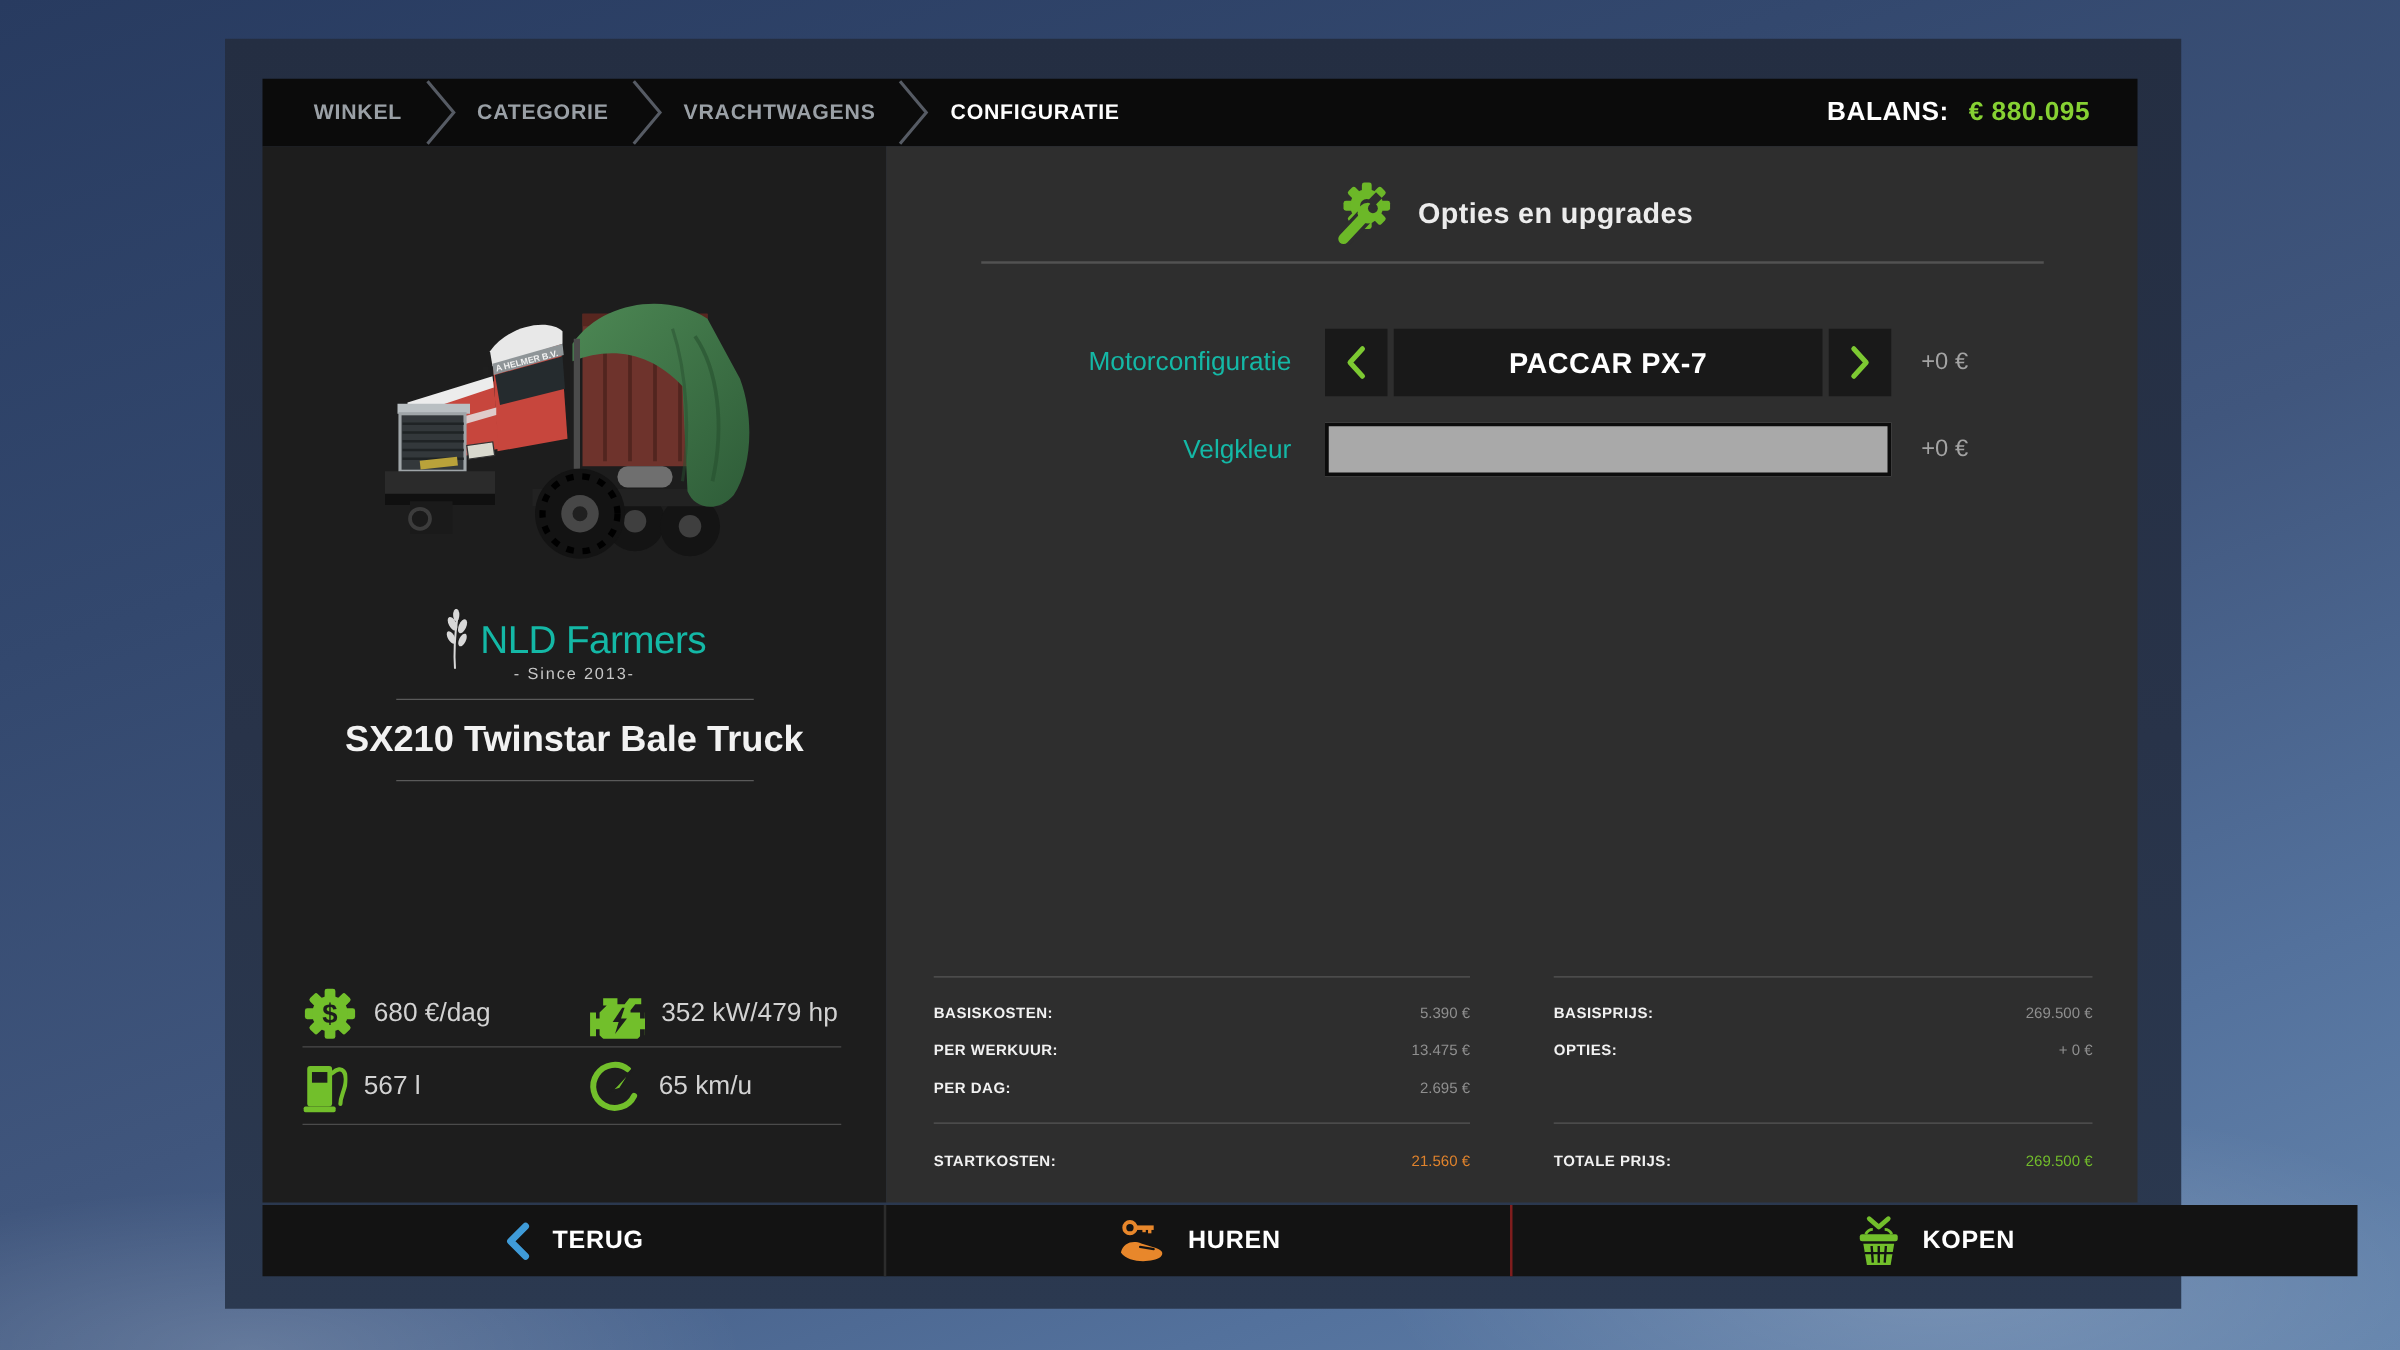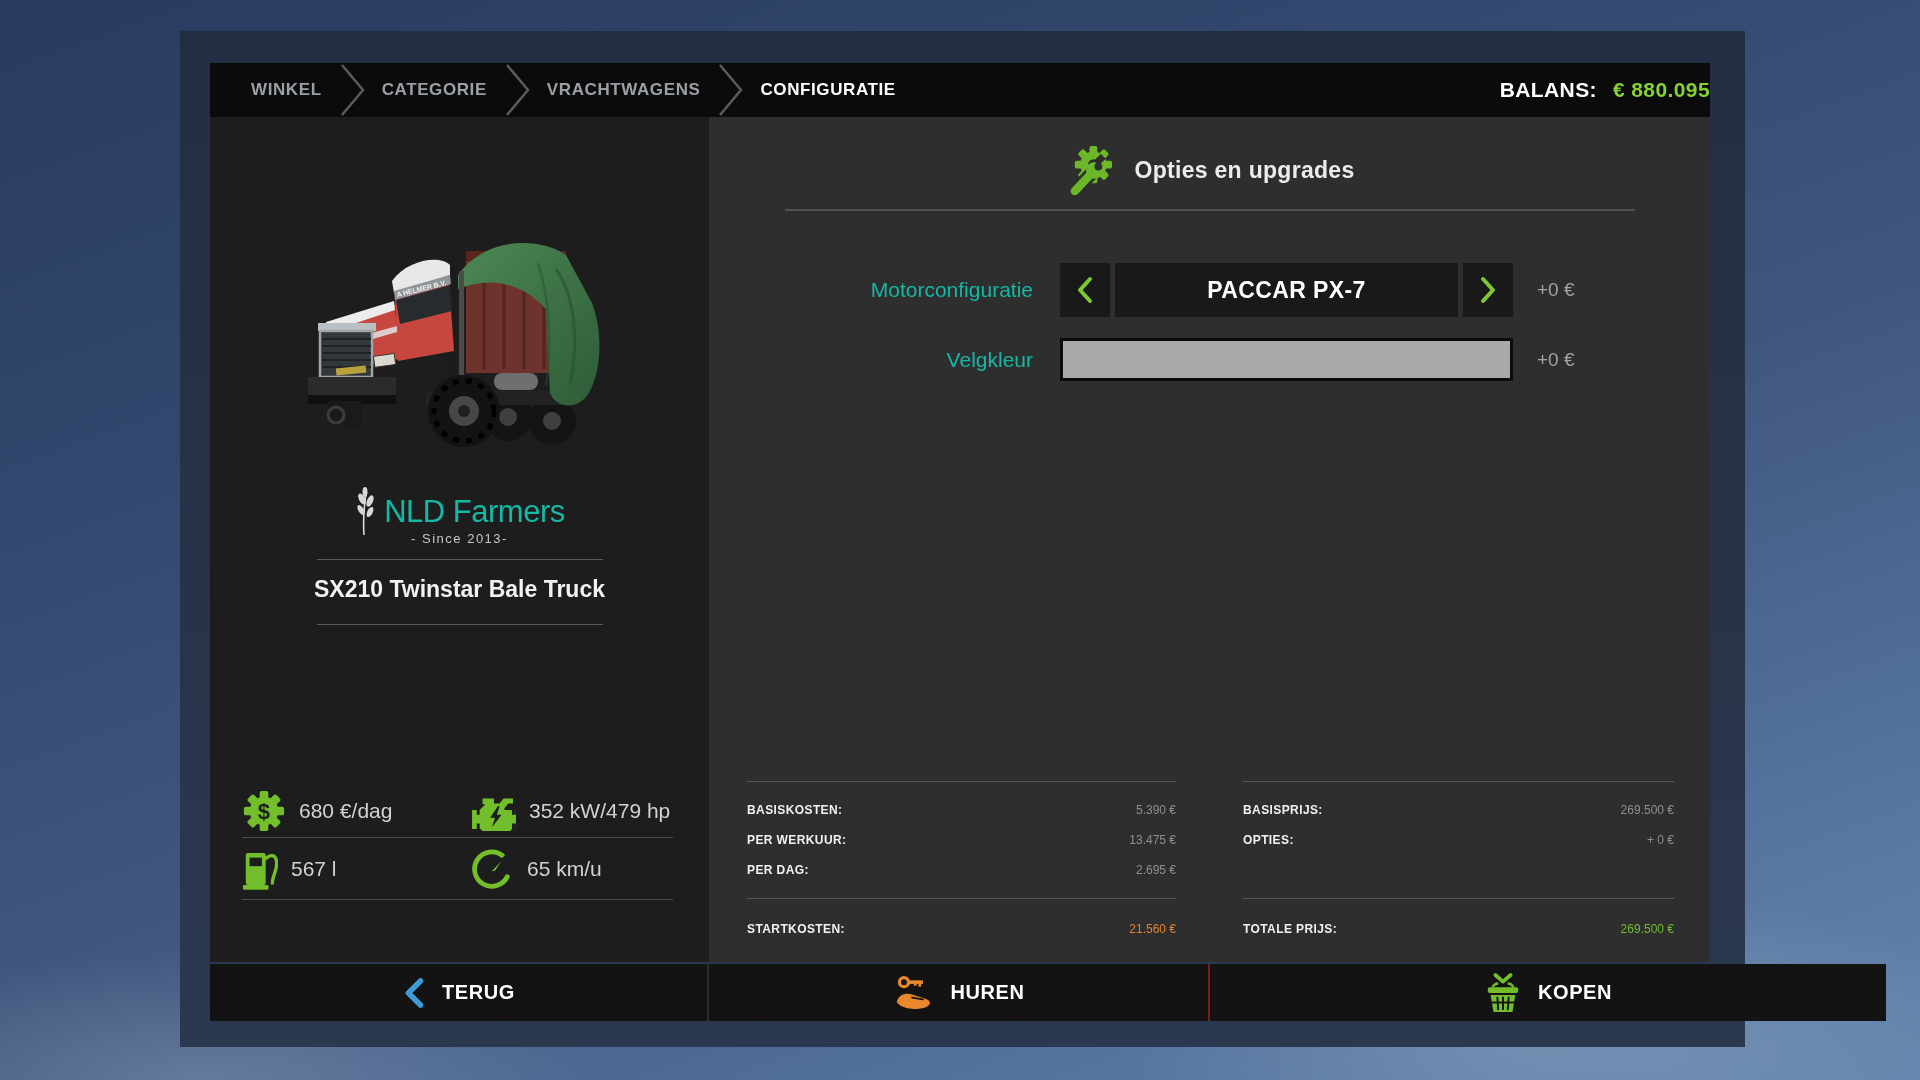--- a/index.html
+++ b/index.html
@@ -8,34 +8,34 @@
          background:linear-gradient(160deg,#283b60 0%,#33486e 30%,#40567d 55%,#53719c 80%,#6585ad 100%);}
   .cloud{position:absolute;background:radial-gradient(ellipse at center,rgba(255,255,255,.16),rgba(255,255,255,0) 70%);border-radius:50%;}
   .window{position:absolute;left:180px;top:31px;width:1565px;height:1016px;
           background:linear-gradient(180deg,#242e42 0%,#283349 55%,#2b3950 100%);}
   
   .crumbbar{position:absolute;left:30px;top:32px;width:1500px;height:54px;background:#0b0b0b;
             display:flex;align-items:center;padding-left:31px;box-sizing:border-box;}
   .crumb{font-size:17px;font-weight:bold;letter-spacing:.6px;color:#9aa0a6;margin:0 10px;}
   .crumb.active{color:#ffffff;}
   .crumb-sep{margin:0 6px;display:block;}
-  .balance{margin-left:auto;display:flex;align-items:baseline;gap:16px;}
+  .balance{margin-left:auto;padding-right:38px;display:flex;align-items:baseline;gap:16px;}
   .balance-label{color:#ffffff;font-size:21px;font-weight:bold;letter-spacing:.4px;}
   .balance-value{color:#86d133;font-size:21px;font-weight:bold;letter-spacing:.4px;}
   
   .content{position:absolute;left:30px;top:86px;width:1500px;height:845px;}
   .left-panel{position:absolute;left:0;top:0;width:499px;height:845px;background:#1d1d1d;}
   .right-panel{position:absolute;left:499px;top:0;width:1001px;height:845px;background:#2e2e2e;}
   
   .truck-wrap{position:absolute;left:88px;top:92px;width:340px;height:258px;}
   .brandrow{position:absolute;left:0;top:370px;width:100%;display:flex;justify-content:center;align-items:center;gap:8px;}
   .brand-name{color:#14b8a6;font-size:31px;letter-spacing:-.5px;font-weight:400;}
   .brand-sub{position:absolute;left:0;top:414px;width:100%;text-align:center;color:#c7c7c7;font-size:13px;letter-spacing:1.5px;}
   .hline{position:absolute;height:1px;background:#5a5a5a;}
-  .veh-name{position:absolute;left:0;top:459px;width:100%;text-align:center;color:#f2f2f2;font-size:23px;font-weight:600;}
+  .veh-name{position:absolute;left:0;top:459px;width:100%;text-align:center;color:#f2f2f2;font-size:29px;font-weight:600;}
   .stats{position:absolute;left:32px;top:668px;width:431px;}
   .stat-row{display:flex;align-items:center;border-bottom:1px solid #4b4b4b;}
   .stat-row.r1{height:52px;}
   .stat-row.r2{height:61px;}
   .stat{display:flex;align-items:center;gap:13px;}
   .stat.c1{width:228px;}
   .stat-text{color:#d2d2d2;font-size:21px;}
   
   .opt-title{position:absolute;left:0;top:28px;width:100%;display:flex;justify-content:center;align-items:center;gap:19px;}
   .opt-title-text{color:#ececec;font-size:23px;font-weight:600;letter-spacing:.3px;}

